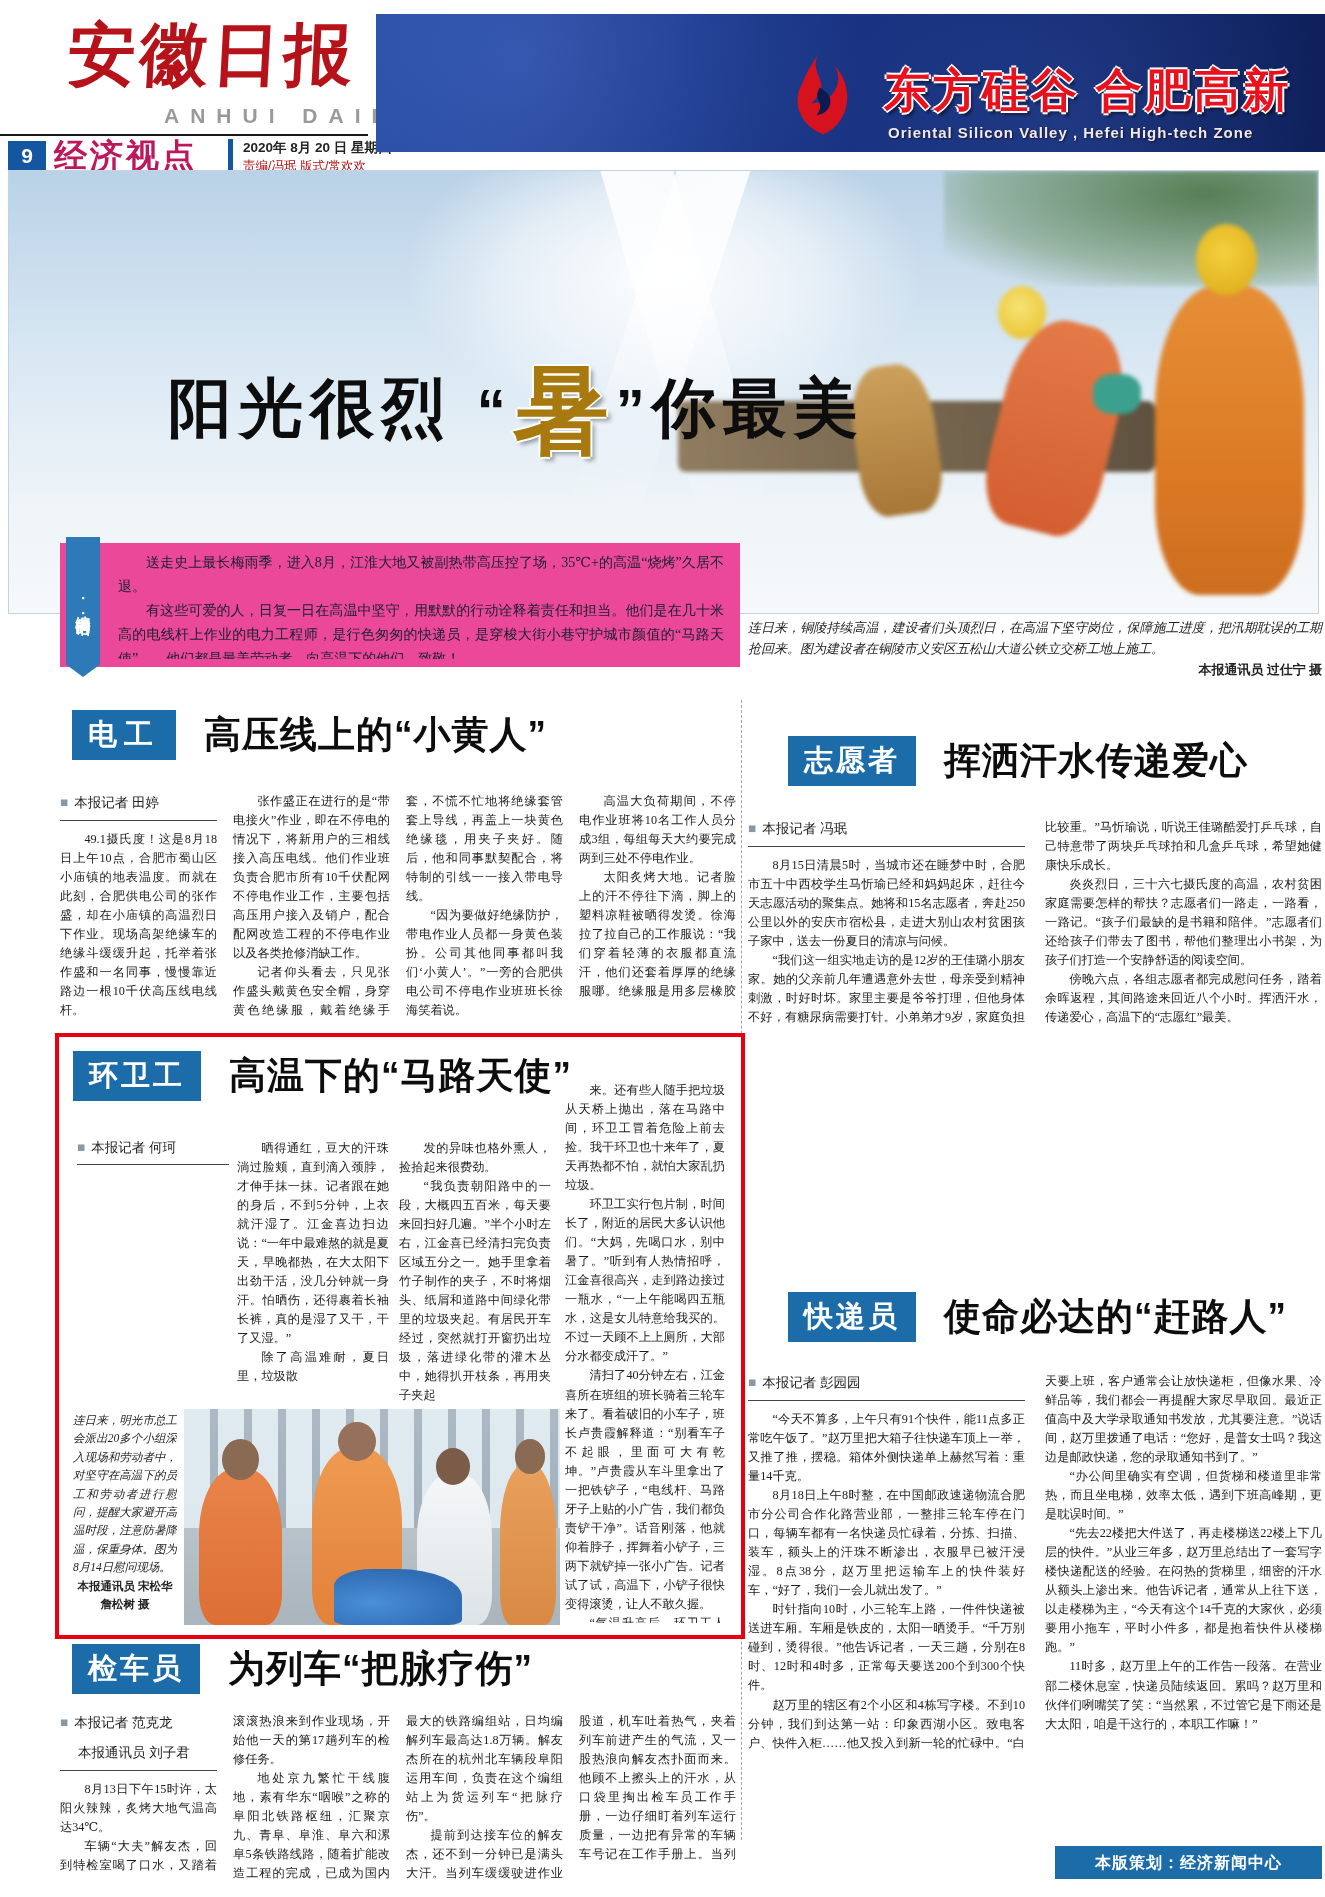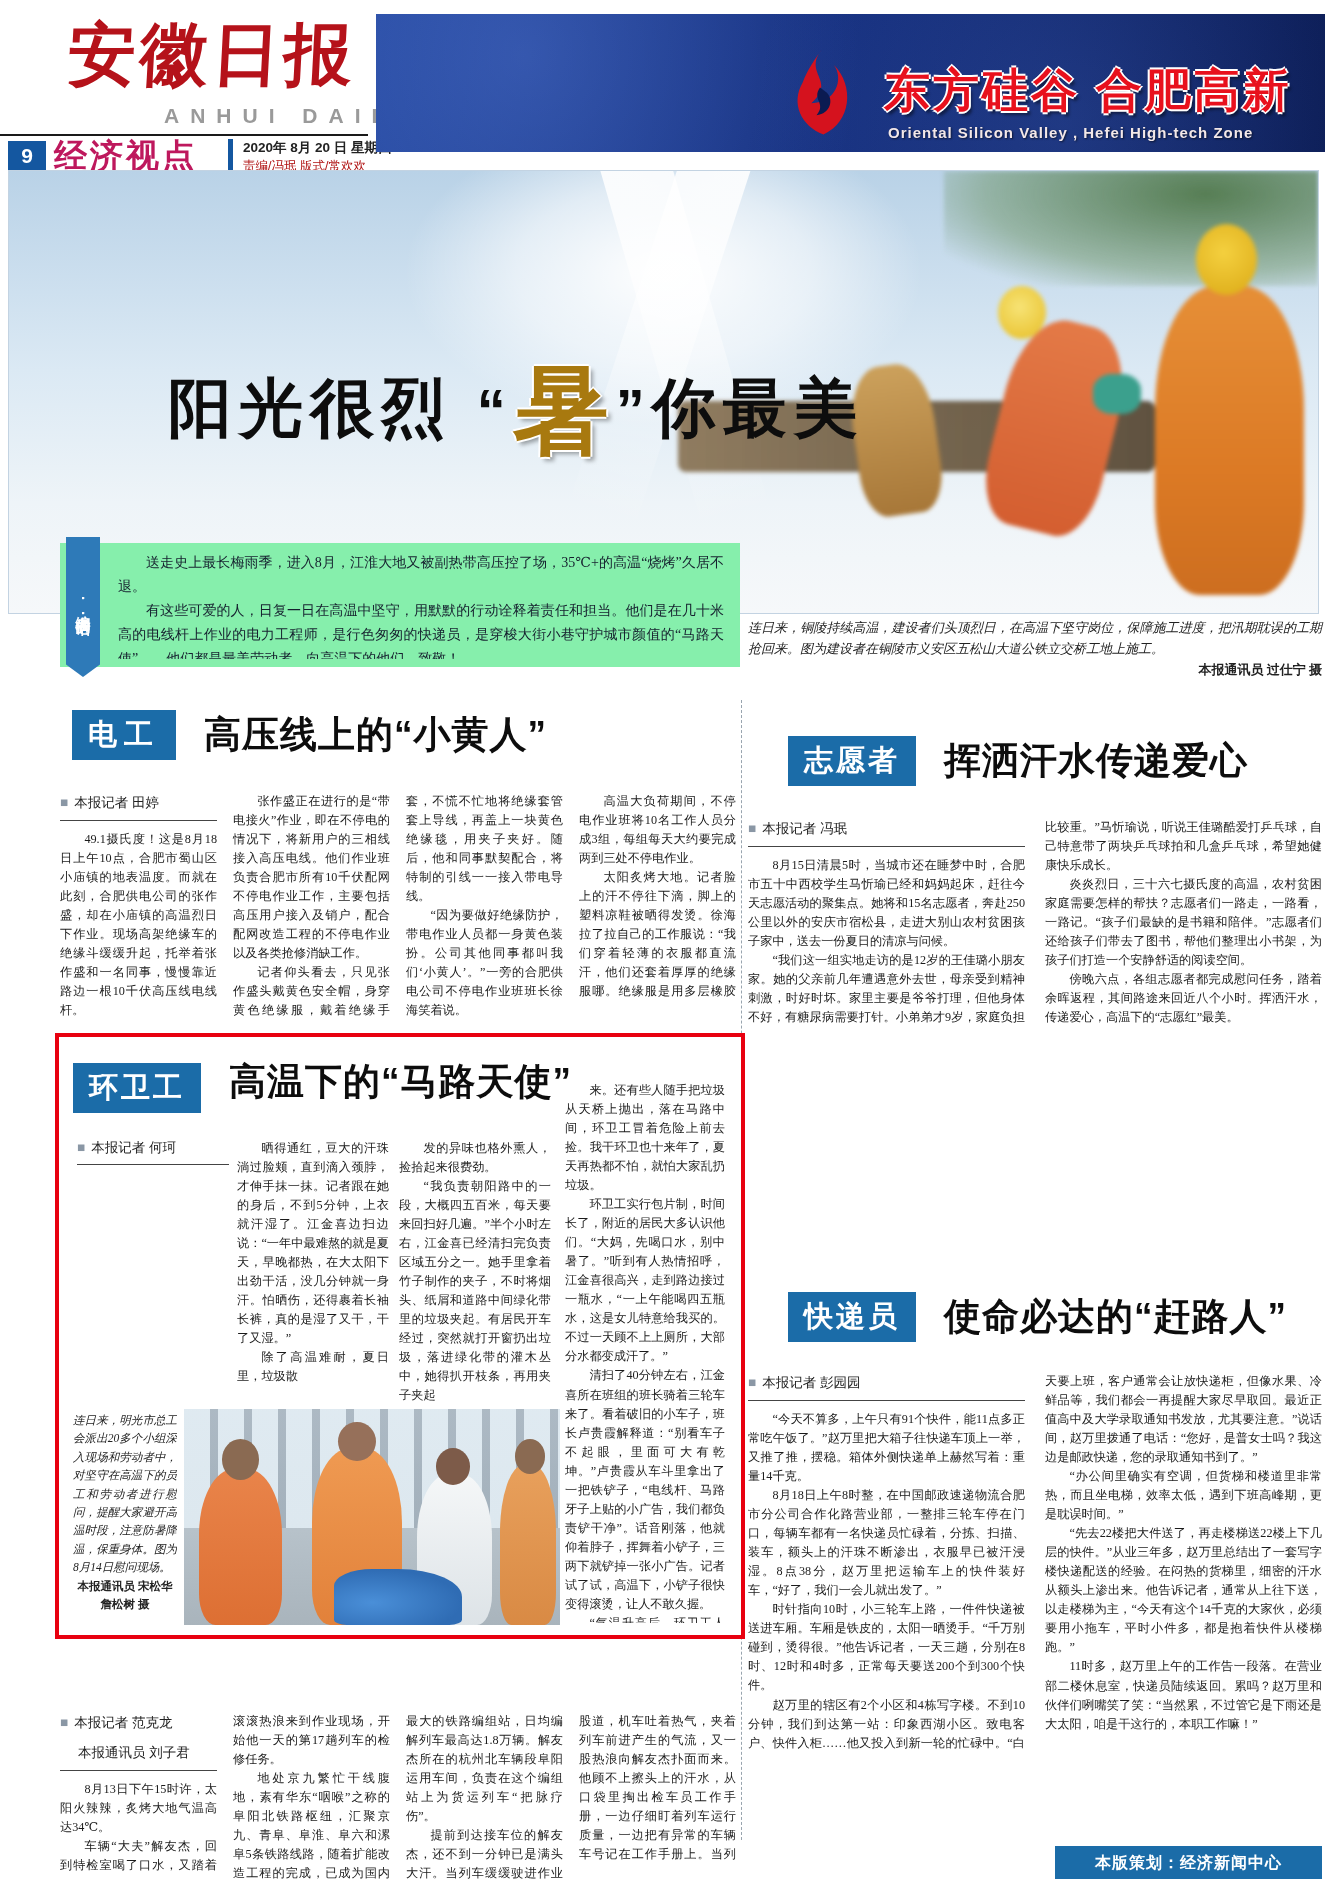--- a/index.html
+++ b/index.html
@@ -54,21 +54,21 @@
   .w2-helmet{right:40%;top:26%;width:7%;height:12%;background:radial-gradient(circle at 45% 40%,#f6e37a,#e4bd2c);border-radius:50%;}
   .w3-body{right:56%;top:44%;width:12%;height:34%;background:linear-gradient(180deg,#caa15f,#a5773b);transform:rotate(-8deg);}
   .glove{position:absolute;right:26%;top:46%;width:7%;height:9%;background:#3f9f8d;border-radius:40%;}
   .hero-headline{left:168px;top:348px;font-family:"Liberation Sans",sans-serif;font-weight:900;color:#0d0d0d;
     font-size:64px;letter-spacing:7px;white-space:nowrap;}
   .hero-headline .shu{font-size:96px;color:#a8790f;vertical-align:-14px;
     text-shadow:-2px 0 0 #fff,2px 0 0 #fff,0 -2px 0 #fff,0 2px 0 #fff,4px 4px 4px rgba(0,0,0,.35);}
   .hero-headline .q{font-size:58px;}
 
   
-  .editor-box{left:60px;top:543px;width:680px;height:124px;background:#86efac;}
+  .editor-box{left:60px;top:543px;width:680px;height:124px;background:#ec4899;}
   .editor-tab{position:absolute;left:6px;top:-6px;width:34px;height:140px;background:#2e7ab8;
     clip-path:polygon(0 0,100% 0,100% 91%,50% 100%,0 91%);
     color:#fff;font-size:15px;font-weight:700;writing-mode:vertical-rl;text-align:center;
     font-family:"Liberation Sans",sans-serif;letter-spacing:2px;line-height:34px;}
   .editor-text{position:absolute;left:58px;top:8px;width:606px;height:108px;overflow:hidden;
     font-size:14px;line-height:1.72;color:#15202e;text-align:justify;}
 
   
   .hero-caption{left:748px;top:617px;width:574px;font-size:13px;line-height:1.62;color:#222;
     font-style:italic;text-align:justify;}
@@ -199,21 +199,21 @@
     <div>
         <p class="para">8月15日清晨5时，当城市还在睡梦中时，合肥市五十中西校学生马忻瑜已经和妈妈起床，赶往今天志愿活动的聚集点。她将和15名志愿者，奔赴250公里以外的安庆市宿松县，走进大别山农村贫困孩子家中，送去一份夏日的清凉与问候。</p>
         <p class="para">“我们这一组实地走访的是12岁的王佳璐小朋友家。她的父亲前几年遭遇意外去世，母亲受到精神刺激，时好时坏。家里主要是爷爷打理，但他身体不好，有糖尿病需要打针。小弟弟才9岁，家庭负担比较重。”马忻瑜说，听说王佳璐酷爱打乒乓球，自己特意带了两块乒乓球拍和几盒乒乓球，希望她健康快乐成长。</p>
         <p class="para">炎炎烈日，三十六七摄氏度的高温，农村贫困家庭需要怎样的帮扶？志愿者们一路走，一路看，一路记。“孩子们最缺的是书籍和陪伴。”志愿者们还给孩子们带去了图书，帮他们整理出小书架，为孩子们打造一个安静舒适的阅读空间。</p>
         <p class="para">傍晚六点，各组志愿者都完成慰问任务，踏着余晖返程，其间路途来回近八个小时。挥洒汗水，传递爱心，高温下的“志愿红”最美。</p>
       </div>
   </div>
 
   <div class="abs highlight-box">
     <div class="abs" style="left:14px;top:14px;">
-      <span class="tag-box" style="letter-spacing:3px;margin-top:12px;">环卫工</span>
+      <span class="tag-box" style="letter-spacing:3px;">环卫工</span>
       <span class="art-title">高温下的“马路天使”</span>
     </div>
     <div class="abs byline" style="left:18px;top:102px;width:152px;"><span class="bullet">■</span><span>本报记者 何珂</span></div>
     <div class="colblock" style="left:178px;top:102px;width:152px;height:264px;">
         <p class="para">晒得通红，豆大的汗珠淌过脸颊，直到滴入颈脖，才伸手抹一抹。记者跟在她的身后，不到5分钟，上衣就汗湿了。江金喜边扫边说：“一年中最难熬的就是夏天，早晚都热，在大太阳下出劲干活，没几分钟就一身汗。怕晒伤，还得裹着长袖长裤，真的是湿了又干，干了又湿。”</p>
         <p class="para">除了高温难耐，夏日里，垃圾散</p>
       </div>
     <div class="colblock" style="left:340px;top:102px;width:152px;height:264px;">
         <p class="para">发的异味也格外熏人，捡拾起来很费劲。</p>
         <p class="para">“我负责朝阳路中的一段，大概四五百米，每天要来回扫好几遍。”半个小时左右，江金喜已经清扫完负责区域五分之一。她手里拿着竹子制作的夹子，不时将烟头、纸屑和道路中间绿化带里的垃圾夹起。有居民开车经过，突然就打开窗扔出垃圾，落进绿化带的灌木丛中，她得扒开枝条，再用夹子夹起</p>
@@ -252,20 +252,24 @@
         <p class="para">“今天不算多，上午只有91个快件，能11点多正常吃午饭了。”赵万里把大箱子往快递车顶上一举，又推了推，摆稳。箱体外侧快递单上赫然写着：重量14千克。</p>
         <p class="para">8月18日上午8时整，在中国邮政速递物流合肥市分公司合作化路营业部，一整排三轮车停在门口，每辆车都有一名快递员忙碌着，分拣、扫描、装车，额头上的汗珠不断渗出，衣服早已被汗浸湿。8点38分，赵万里把运输车上的快件装好车，“好了，我们一会儿就出发了。”</p>
         <p class="para">时针指向10时，小三轮车上路，一件件快递被送进车厢。车厢是铁皮的，太阳一晒烫手。“千万别碰到，烫得很。”他告诉记者，一天三趟，分别在8时、12时和4时多，正常每天要送200个到300个快件。</p>
         <p class="para">赵万里的辖区有2个小区和4栋写字楼。不到10分钟，我们到达第一站：印象西湖小区。致电客户、快件入柜……他又投入到新一轮的忙碌中。“白天要上班，客户通常会让放快递柜，但像水果、冷鲜品等，我们都会一再提醒大家尽早取回。最近正值高中及大学录取通知书发放，尤其要注意。”说话间，赵万里拨通了电话：“您好，是普女士吗？我这边是邮政快递，您的录取通知书到了。”</p>
         <p class="para">“办公间里确实有空调，但货梯和楼道里非常热，而且坐电梯，效率太低，遇到下班高峰期，更是耽误时间。”</p>
         <p class="para">“先去22楼把大件送了，再走楼梯送22楼上下几层的快件。”从业三年多，赵万里总结出了一套写字楼快递配送的经验。在闷热的货梯里，细密的汗水从额头上渗出来。他告诉记者，通常从上往下送，以走楼梯为主，“今天有这个14千克的大家伙，必须要用小拖车，平时小件多，都是抱着快件从楼梯跑。”</p>
         <p class="para">11时多，赵万里上午的工作告一段落。在营业部二楼休息室，快递员陆续返回。累吗？赵万里和伙伴们咧嘴笑了笑：“当然累，不过管它是下雨还是大太阳，咱是干这行的，本职工作嘛！”</p>
       </div>
   </div>
 
+  <div class="abs" style="left:72px;top:1644px;">
+    <span class="tag-box" style="letter-spacing:3px;">检车员</span>
+    <span class="art-title">为列车“把脉疗伤”</span>
+  </div>
   <div class="abs body-cols cols4" style="left:60px;top:1712px;width:676px;height:180px;">
     <div class="byline nl"><span class="bullet">■</span><span>本报记者 范克龙</span></div>
     <div class="byline" style="padding-left:18px;"><span>本报通讯员 刘子君</span></div>
     <div>
         <p class="para">8月13日下午15时许，太阳火辣辣，炙烤大地气温高达34℃。</p>
         <p class="para">车辆“大夫”解友杰，回到特检室喝了口水，又踏着滚滚热浪来到作业现场，开始他一天的第17趟列车的检修任务。</p>
         <p class="para">地处京九繁忙干线腹地，素有华东“咽喉”之称的阜阳北铁路枢纽，汇聚京九、青阜、阜淮、阜六和漯阜5条铁路线路，随着扩能改造工程的完成，已成为国内最大的铁路编组站，日均编解列车最高达1.8万辆。解友杰所在的杭州北车辆段阜阳运用车间，负责在这个编组站上为货运列车“把脉疗伤”。</p>
         <p class="para">提前到达接车位的解友杰，还不到一分钟已是满头大汗。当列车缓缓驶进作业股道，机车吐着热气，夹着列车前进产生的气流，又一股热浪向解友杰扑面而来。他顾不上擦头上的汗水，从口袋里掏出检车员工作手册，一边仔细盯着列车运行质量，一边把有异常的车辆车号记在工作手册上。当列车停稳，解友杰的工作服已因汗湿牢牢地“趴”在身上。</p>
       </div>
   </div>

